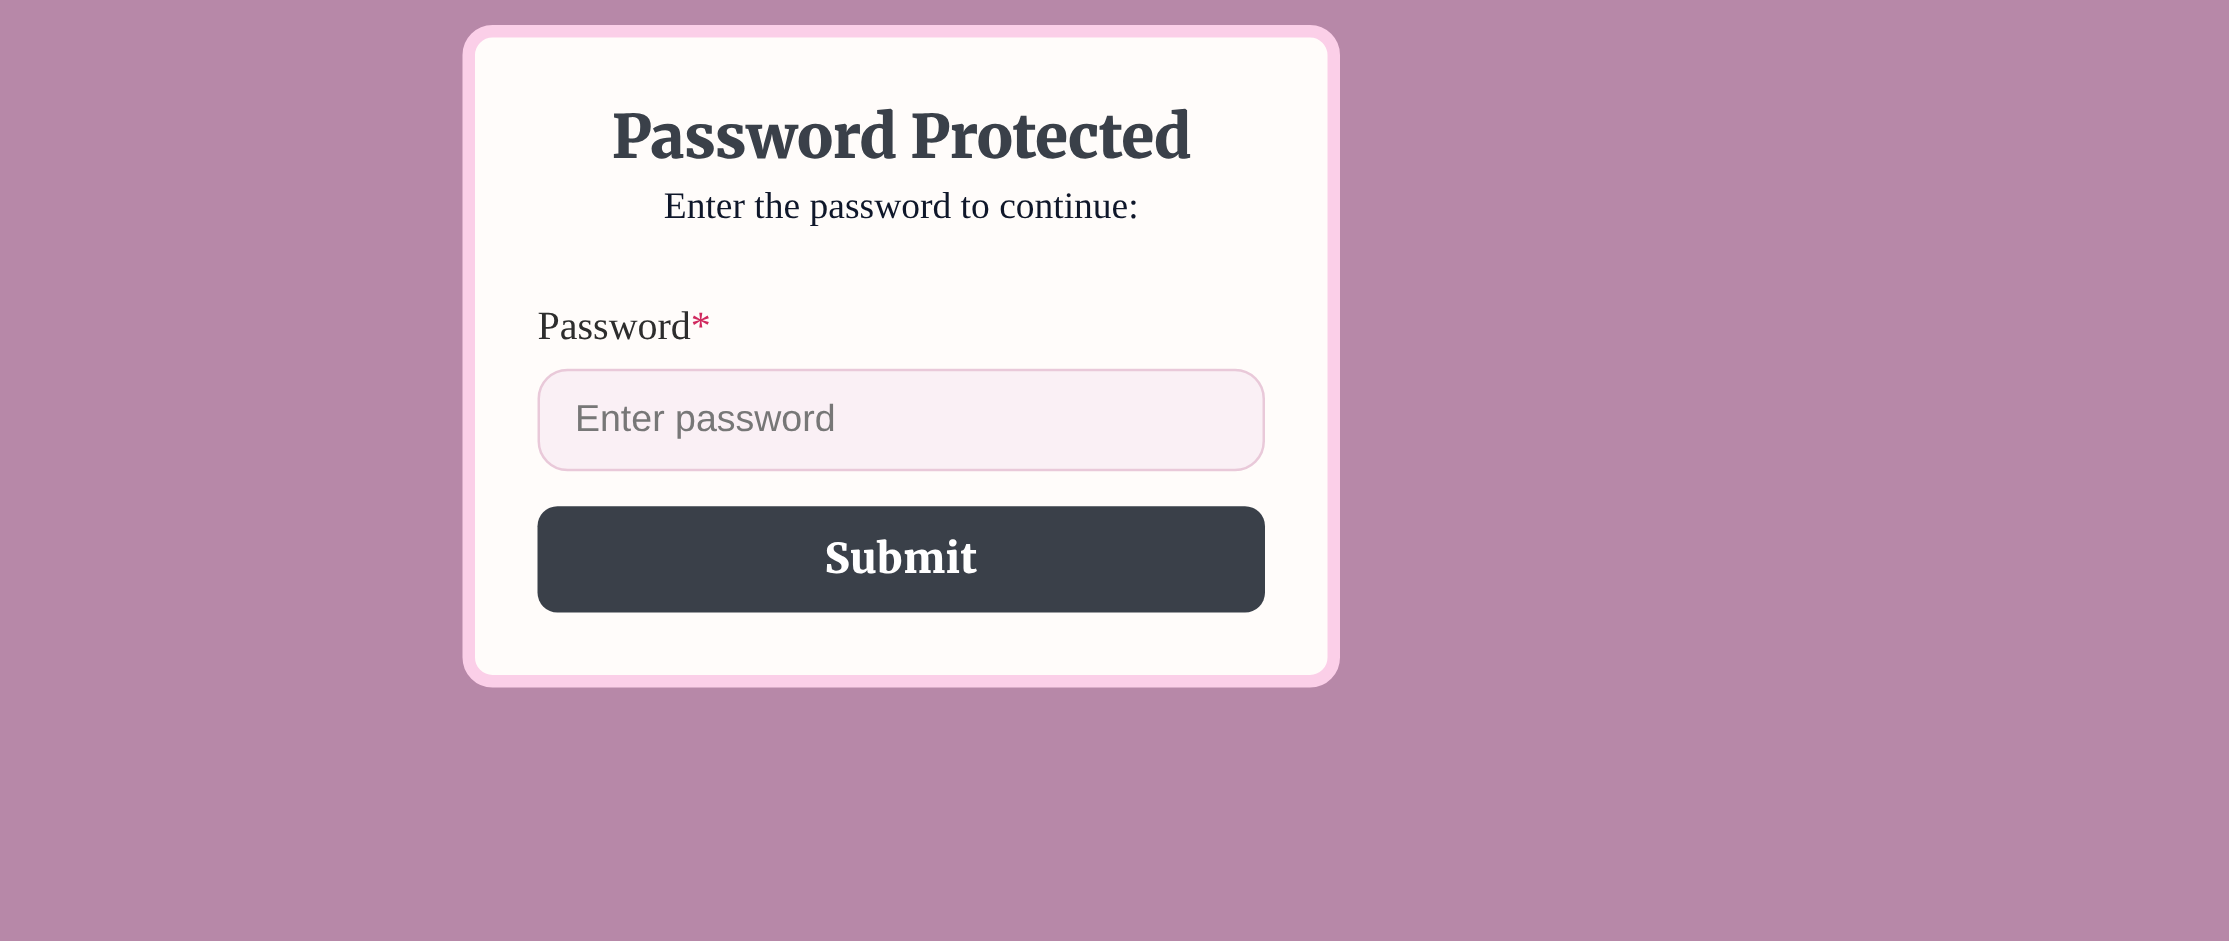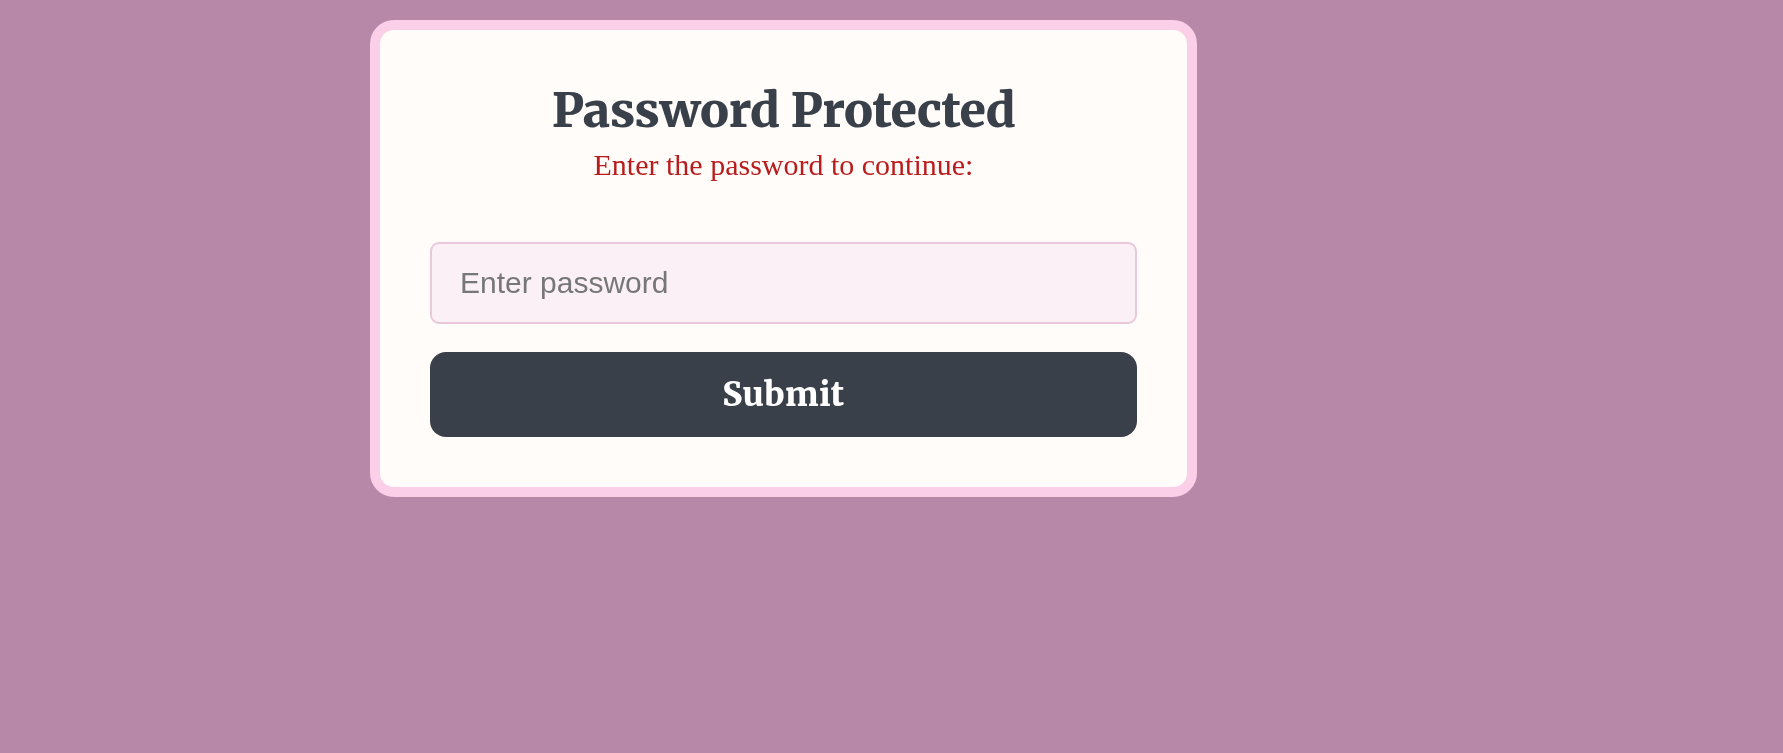--- a/index.html
+++ b/index.html
@@ -15,21 +15,21 @@
       display: flex;
       justify-content: flex-start;
       align-items: flex-start;
       font-family: Georgia, 'Times New Roman', serif;
     }
     
     .card {
       position: absolute;
       left: 370px;
       top: 20px;
-      width: 827px;
+      width: 702px;
       background-color: #fffcfa;
       border: 10px solid #fbcfe8;
       border-radius: 24px;
       padding: 50px 50px 50px 50px;
     }
     
     .card-header {
       text-align: center;
       margin-bottom: 60px;
     }
@@ -39,21 +39,21 @@
       font-weight: 900;
       font-size: 48px;
       color: #3a4049;
       margin-bottom: 8px;
       letter-spacing: -0.5px;
     }
     
     .card-subtitle {
       font-family: 'Georgia', serif;
       font-size: 30px;
-      color: #b91c1c;
+      color: #0f172a;
       font-weight: 400;
     }
     
     .form-group {
       margin-bottom: 28px;
     }
     
     .form-label {
       display: block;
       font-family: 'Georgia', serif;
@@ -67,21 +67,21 @@
       color: #d0295e;
       font-weight: 400;
     }
     
     .password-input {
       width: 100%;
       padding: 22px 28px;
       font-size: 30px;
       font-family: -apple-system, BlinkMacSystemFont, 'Segoe UI', sans-serif;
       border: 2px solid #e9c9d9;
-      border-radius: 9px;
+      border-radius: 24px;
       background-color: #faf0f5;
       color: #3a4049;
       outline: none;
     }
     
     .password-input::placeholder {
       color: #777777;
       font-weight: 400;
     }
     
@@ -102,17 +102,20 @@
 </head>
 <body>
 
 <div class="card">
   <div class="card-header">
     <h1 class="card-title">Password Protected</h1>
     <p class="card-subtitle">Enter the password to continue:</p>
   </div>
   
   <div class="form-group">
+    <label class="form-label">
+      <span>Password</span><span class="required-asterisk">*</span>
+    </label>
     <input type="password" class="password-input" placeholder="Enter password" style="">
   </div>
   
   <button class="submit-button">Submit</button>
 </div>
 
 </body></html>

